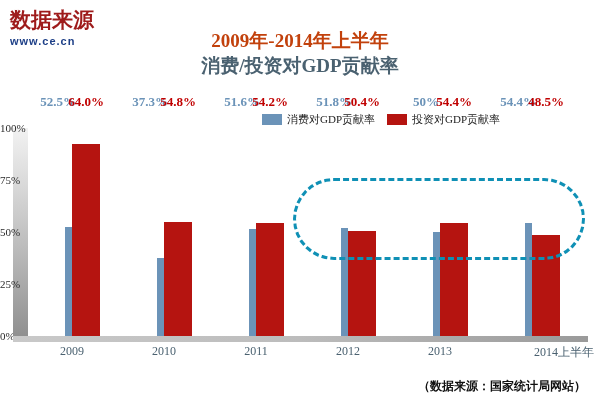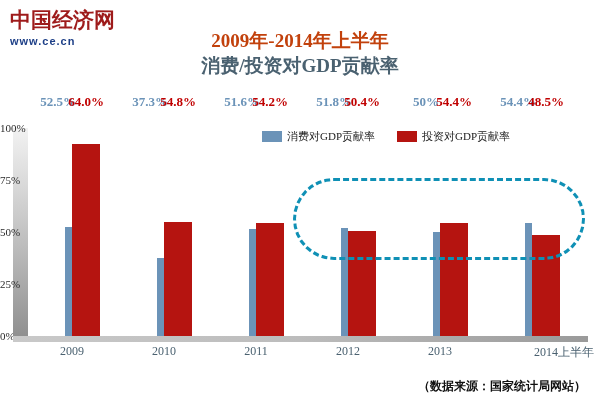--- a/index.html
+++ b/index.html
@@ -66,22 +66,21 @@
     line-height: 25px;
     white-space: nowrap;
   }
 
   
   .legend {
     position: absolute;
     left: 262px;
     top: 112px;
     display: flex;
-    gap: 22px;
-    margin-top: 17px;
+    gap: 12px;
   }
   .legend-item {
     display: flex;
     align-items: center;
     gap: 5px;
   }
   .legend-swatch {
     width: 20px;
     height: 11px;
     display: block;
@@ -218,21 +217,21 @@
     color: #111111;
     white-space: nowrap;
   }
 </style>
 </head>
 <body>
 
 <div id="chart-root">
 
   <div class="logo">
-    <div class="logo-cn" style="color: rgb(158, 27, 27);">中国经济网</div>
+    <div class="logo-cn" style="color: rgb(158, 27, 27);">数据来源</div>
     <div class="logo-url" style="color: rgb(29, 63, 135);">www.ce.cn</div>
   </div>
 
   <div class="title-block">
     <div class="title-line" style="color: #c2410c; font-family: Liberation Serif, serif;">2009年-2014年上半年</div>
     <div class="title-line" style="color: rgb(74, 97, 112);">消费/投资对GDP贡献率</div>
   </div>
 
   <div class="legend">
     <div class="legend-item">

